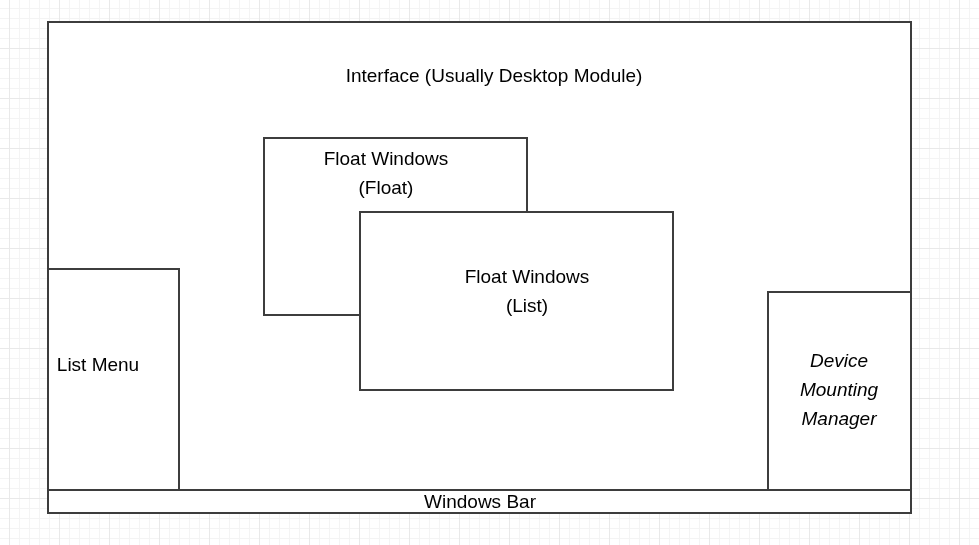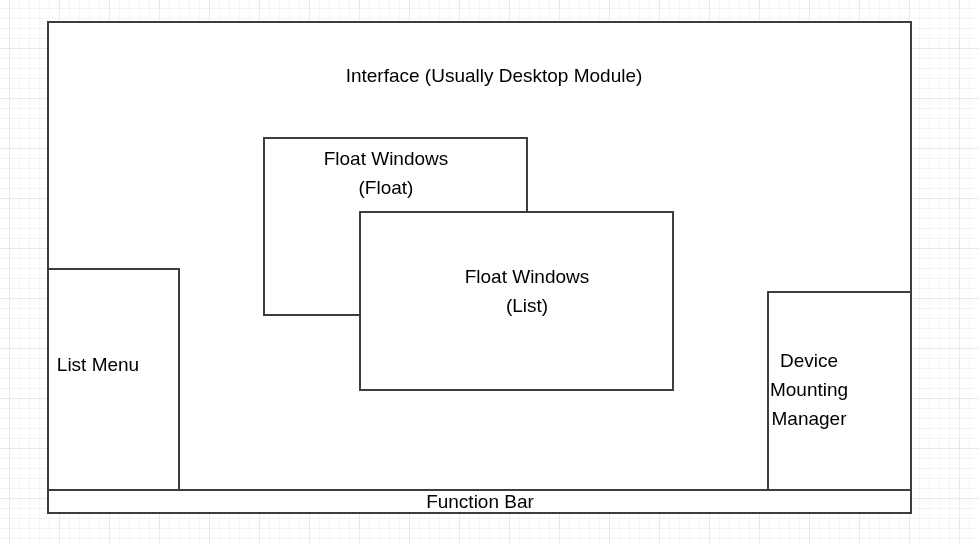--- a/index.html
+++ b/index.html
@@ -68,21 +68,21 @@
     <div>(Float)</div>
   </div>
 
   <div class="label" style="left:527px; top:262px;">
     <div>Float Windows</div>
     <div>(List)</div>
   </div>
 
   <div class="label" style="left:98px; top:350px;">List Menu</div>
 
-  <div class="label" style="left:809px; top:346px;">
+  <div class="label" style="left:839px; top:346px;font-style:italic;">
     <div>Device</div>
     <div>Mounting</div>
     <div>Manager</div>
   </div>
 
-  <div class="label" style="left:480px; top:487px;">Function Bar</div>
+  <div class="label" style="left:480px; top:487px;">Windows Bar</div>
 
 </div>
 
 </body></html>

